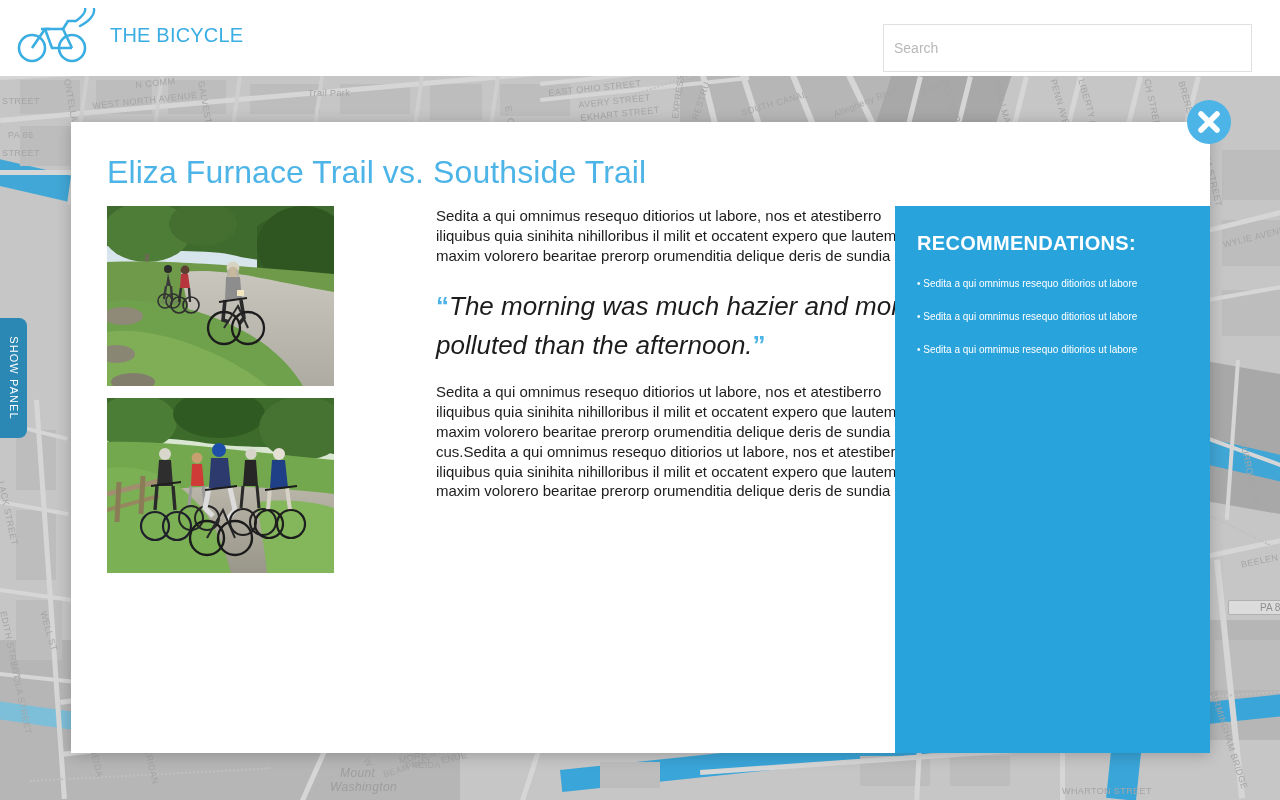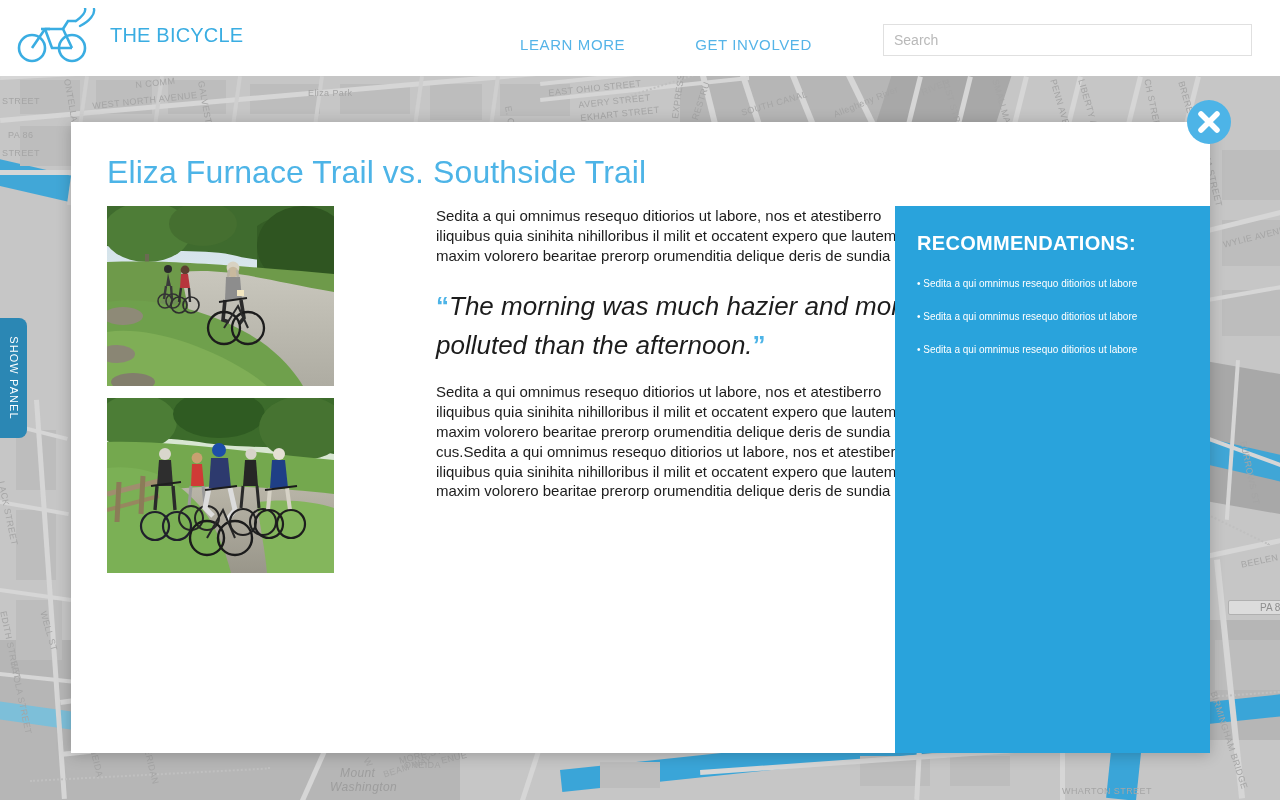--- a/index.html
+++ b/index.html
@@ -109,21 +109,21 @@
     letter-spacing: 0.6px;
     text-decoration: none;
     cursor: pointer;
   }
 
   #search-input {
     position: absolute;
     left: 883px;
     top: 24px;
     width: 369px;
-    height: 32px;
+    height: 48px;
     border: 1px solid #e0e0e0;
     background: #fff;
     font-family: "Liberation Sans", sans-serif;
     font-size: 14px;
     color: #555;
     padding: 0 10px;
     outline: none;
   }
   #search-input::placeholder { color: #b9b9b9; }
 
@@ -369,21 +369,21 @@
       <div class="map-label" style="left: 670px; top: 118px; transform: rotate(-82deg);">EXPRESSWAY</div>
       <div class="map-label" style="left: 690px; top: 118px; transform: rotate(-72deg);">RESTRU</div>
       <div class="map-label" style="left: 740px; top: 108px; transform: rotate(-16deg);">SOUTH CANAL</div>
       <div class="map-label" style="left: 920px; top: 88px; transform: rotate(-22deg);">RIVER</div>
       <div class="map-label" style="left: 832px; top: 110px; transform: rotate(-22deg);">Allegheny River</div>
       <div class="map-label" style="left: 950px; top: 78px; transform: rotate(74deg);">21ST STREET</div>
       <div class="map-label" style="left: 1000px; top: 78px; transform: rotate(74deg);">SMALLMAN ST</div>
       <div class="map-label" style="left: 1058px; top: 78px; transform: rotate(74deg);">PENN AVE</div>
       <div class="map-label" style="left: 1086px; top: 78px; transform: rotate(74deg);">LIBERTY AVE</div>
       <div class="map-label" style="left: 1186px; top: 80px; transform: rotate(74deg);">BRERE</div>
-      <div class="map-label" style="left: 308px; top: 88px; transform: rotate(0deg);">Eliza Park</div>
+      <div class="map-label" style="left: 308px; top: 88px; transform: rotate(0deg);">Trail Park</div>
       <div class="map-label" style="left: 1152px; top: 78px; transform: rotate(78deg);">CH STREET</div>
       <div class="map-label" style="left: 1222px; top: 240px; transform: rotate(-14deg);">WYLIE AVENUE</div>
       <div class="map-label" style="left: 1208px; top: 140px; transform: rotate(76deg);">LOMA STREET</div>
       <div class="map-label" style="left: 1180px; top: 140px; transform: rotate(76deg);">OUR WAY</div>
       <div class="map-label" style="left: 1248px; top: 440px; transform: rotate(78deg);">BURROWS ST</div>
       <div class="map-label" style="left: 1240px; top: 560px; transform: rotate(-12deg);">BEELEN ST</div>
       <div class="map-label" style="left: 1218px; top: 690px; transform: rotate(72deg);">BIRMINGHAM BRIDGE</div>
       <div class="map-label" style="left: 6px; top: 480px; transform: rotate(78deg);">LACK STREET</div>
       <div class="map-label" style="left: 8px; top: 610px; transform: rotate(78deg);">EDITH STREET</div>
       <div class="map-label" style="left: 48px; top: 610px; transform: rotate(74deg);">WELL ST</div>
@@ -426,24 +426,20 @@
       <g fill="none" stroke="#3aade2" stroke-width="2.4" stroke-linecap="round">
         <path d="M62 13 C69 8, 72 3, 71 0"></path>
         <path d="M66 18 C76 13, 81 6, 80 1"></path>
       </g>
     </svg>
     <div id="brand-text">
       <span class="l1">THE BICYCLE</span>
     </div>
   </div>
 
-  <nav id="main-nav">
-    <a class="nav-link" href="#">LEARN MORE</a>
-    <a class="nav-link" href="#">GET INVOLVED</a>
-  </nav>
 
   <input id="search-input" type="text" placeholder="Search" style="">
 </div>
 
 <div id="modal">
 
   <div id="close-button">
     <svg width="44" height="44" viewBox="0 0 44 44">
       <path d="M14 14 L30 30 M30 14 L14 30" stroke="#ffffff" stroke-width="5.5" stroke-linecap="round"></path>
     </svg>

